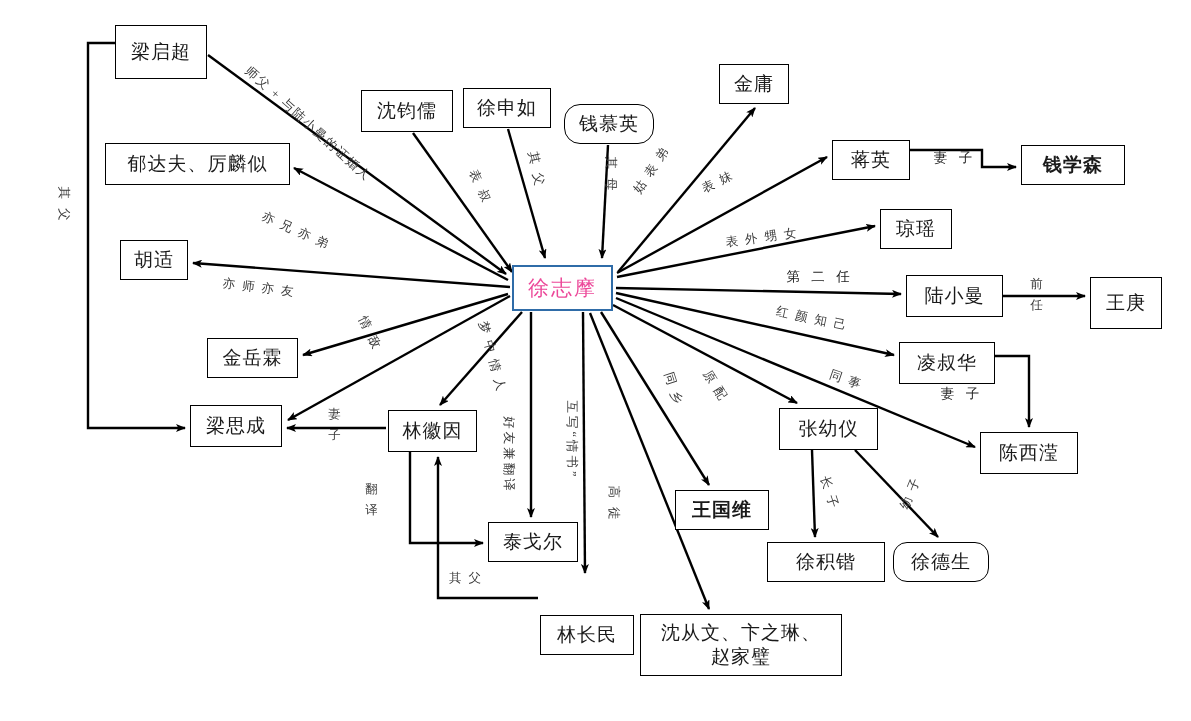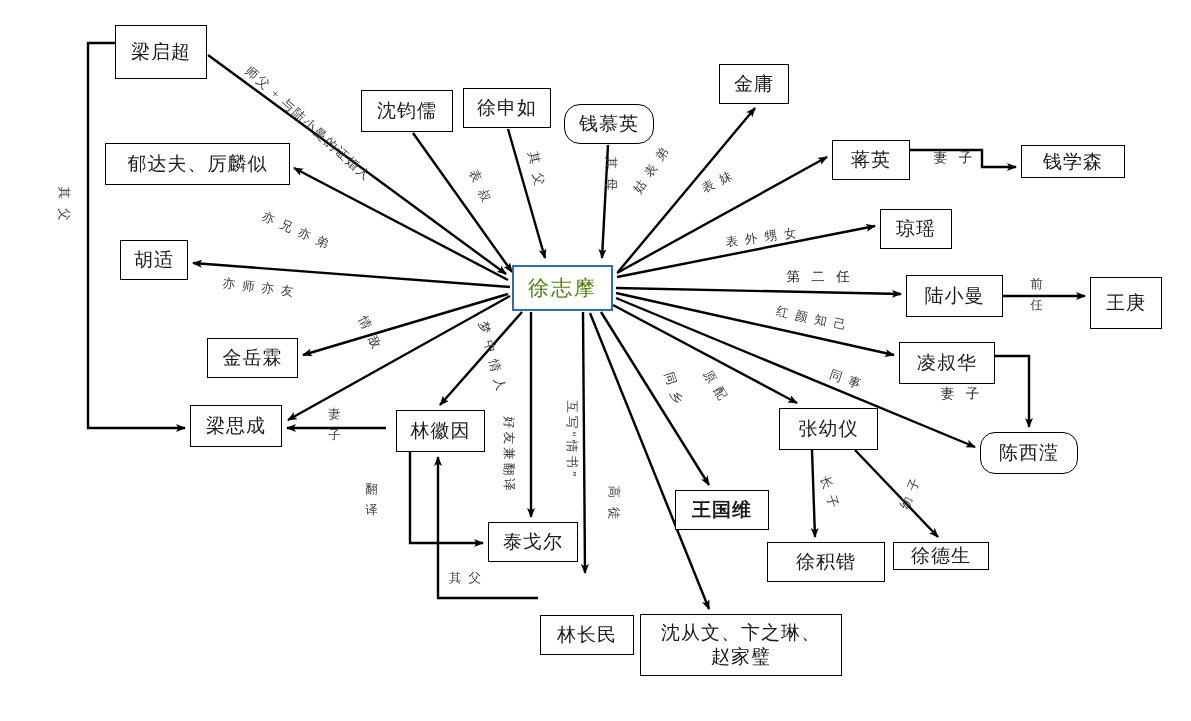--- a/index.html
+++ b/index.html
@@ -2,21 +2,21 @@
 <html><head>
 <meta charset="utf-8">
 <style>
   html,body{margin:0;padding:0;background:#ffffff;}
   body{font-family:"Liberation Serif","DejaVu Serif",serif;}
   #canvas{position:relative;width:1191px;height:721px;background:#fff;overflow:hidden;}
   #edges{position:absolute;left:0;top:0;width:1191px;height:721px;}
   .node{position:absolute;box-sizing:border-box;border:1px solid #000;background:#fff;
         display:flex;align-items:center;justify-content:center;text-align:center;
         font-size:19px;color:#1a1a1a;line-height:1.25;letter-spacing:1px;white-space:pre-line;}
-  .node.center{border:2px solid #2f6ca8;color:#4d7c0f;font-size:21px;letter-spacing:2px;}
+  .node.center{border:2px solid #2f6ca8;color:#ec4899;font-size:21px;letter-spacing:2px;}
   .elabel{position:absolute;font-size:12.5px;color:#3a3a3a;letter-spacing:2px;white-space:nowrap;
           transform-origin:center center;}
   .elabel.v{letter-spacing:3px;}
   .elabel.big{font-size:13.5px;letter-spacing:4px;color:#222;}
 </style>
 </head>
 <body>
 
 <div id="canvas">
 
@@ -91,35 +91,35 @@
     </g>
   </svg>
 
   <div id="node-layer">
       <div class="node center" style="left: 512px; top: 265px; width: 101px; height: 46px;">徐志摩</div>
       <div class="node" style="left: 115px; top: 25px; width: 92px; height: 54px;">梁启超</div>
       <div class="node" style="left: 105px; top: 143px; width: 185px; height: 42px;">郁达夫、厉麟似</div>
       <div class="node" style="left: 120px; top: 240px; width: 68px; height: 40px;">胡适</div>
       <div class="node" style="left: 207px; top: 338px; width: 91px; height: 40px;">金岳霖</div>
       <div class="node" style="left: 190px; top: 405px; width: 92px; height: 42px; text-align: right;">梁思成</div>
-      <div class="node" style="left: 396px; top: 410px; width: 89px; height: 42px;">林徽因</div>
+      <div class="node" style="left: 388px; top: 410px; width: 89px; height: 42px;">林徽因</div>
       <div class="node" style="left: 361px; top: 90px; width: 92px; height: 42px;">沈钧儒</div>
       <div class="node" style="left: 463px; top: 88px; width: 88px; height: 40px;">徐申如</div>
       <div class="node" style="left: 564px; top: 104px; width: 90px; height: 40px; border-radius: 16px;">钱慕英</div>
       <div class="node" style="left: 719px; top: 64px; width: 70px; height: 40px;">金庸</div>
       <div class="node" style="left: 832px; top: 140px; width: 78px; height: 40px;">蒋英</div>
-      <div class="node" style="left: 1021px; top: 145px; width: 104px; height: 33px;">钱学森</div>
+      <div class="node" style="left: 1021px; top: 145px; width: 104px; height: 40px; font-weight: bold;">钱学森</div>
       <div class="node" style="left: 880px; top: 209px; width: 72px; height: 40px;">琼瑶</div>
       <div class="node" style="left: 906px; top: 275px; width: 97px; height: 42px;">陆小曼</div>
       <div class="node" style="left: 1090px; top: 277px; width: 72px; height: 52px;">王庚</div>
       <div class="node" style="left: 899px; top: 342px; width: 96px; height: 42px;">凌叔华</div>
-      <div class="node" style="left: 980px; top: 432px; width: 98px; height: 42px; border-radius: 15px;">陈西滢</div>
+      <div class="node" style="left: 980px; top: 432px; width: 98px; height: 42px;">陈西滢</div>
       <div class="node" style="left: 779px; top: 408px; width: 99px; height: 42px;">张幼仪</div>
       <div class="node" style="left: 767px; top: 542px; width: 118px; height: 40px;">徐积锴</div>
-      <div class="node" style="left: 893px; top: 542px; width: 96px; height: 28px;">徐德生</div>
+      <div class="node" style="left: 893px; top: 542px; width: 96px; height: 40px; border-radius: 14px;">徐德生</div>
       <div class="node" style="left: 675px; top: 490px; width: 94px; height: 40px; font-weight: bold;">王国维</div>
       <div class="node" style="left: 488px; top: 522px; width: 90px; height: 40px;">泰戈尔</div>
       <div class="node" style="left: 540px; top: 578px; width: 94px; height: 40px; margin-top: 37px;">林长民</div>
       <div class="node" style="left: 640px; top: 614px; width: 202px; height: 62px;">沈从文、卞之琳、
 赵家璧</div>
     </div>
 
   <div id="label-layer">
       <div class="elabel" style="left: 308px; top: 124px; transform: translate(-50%, -50%) rotate(42deg);">师父 + 与陆小曼的证婚人</div>
       <div class="elabel v" style="left: 63px; top: 205px; transform: translate(-50%, -50%) rotate(90deg);">其  父</div>

